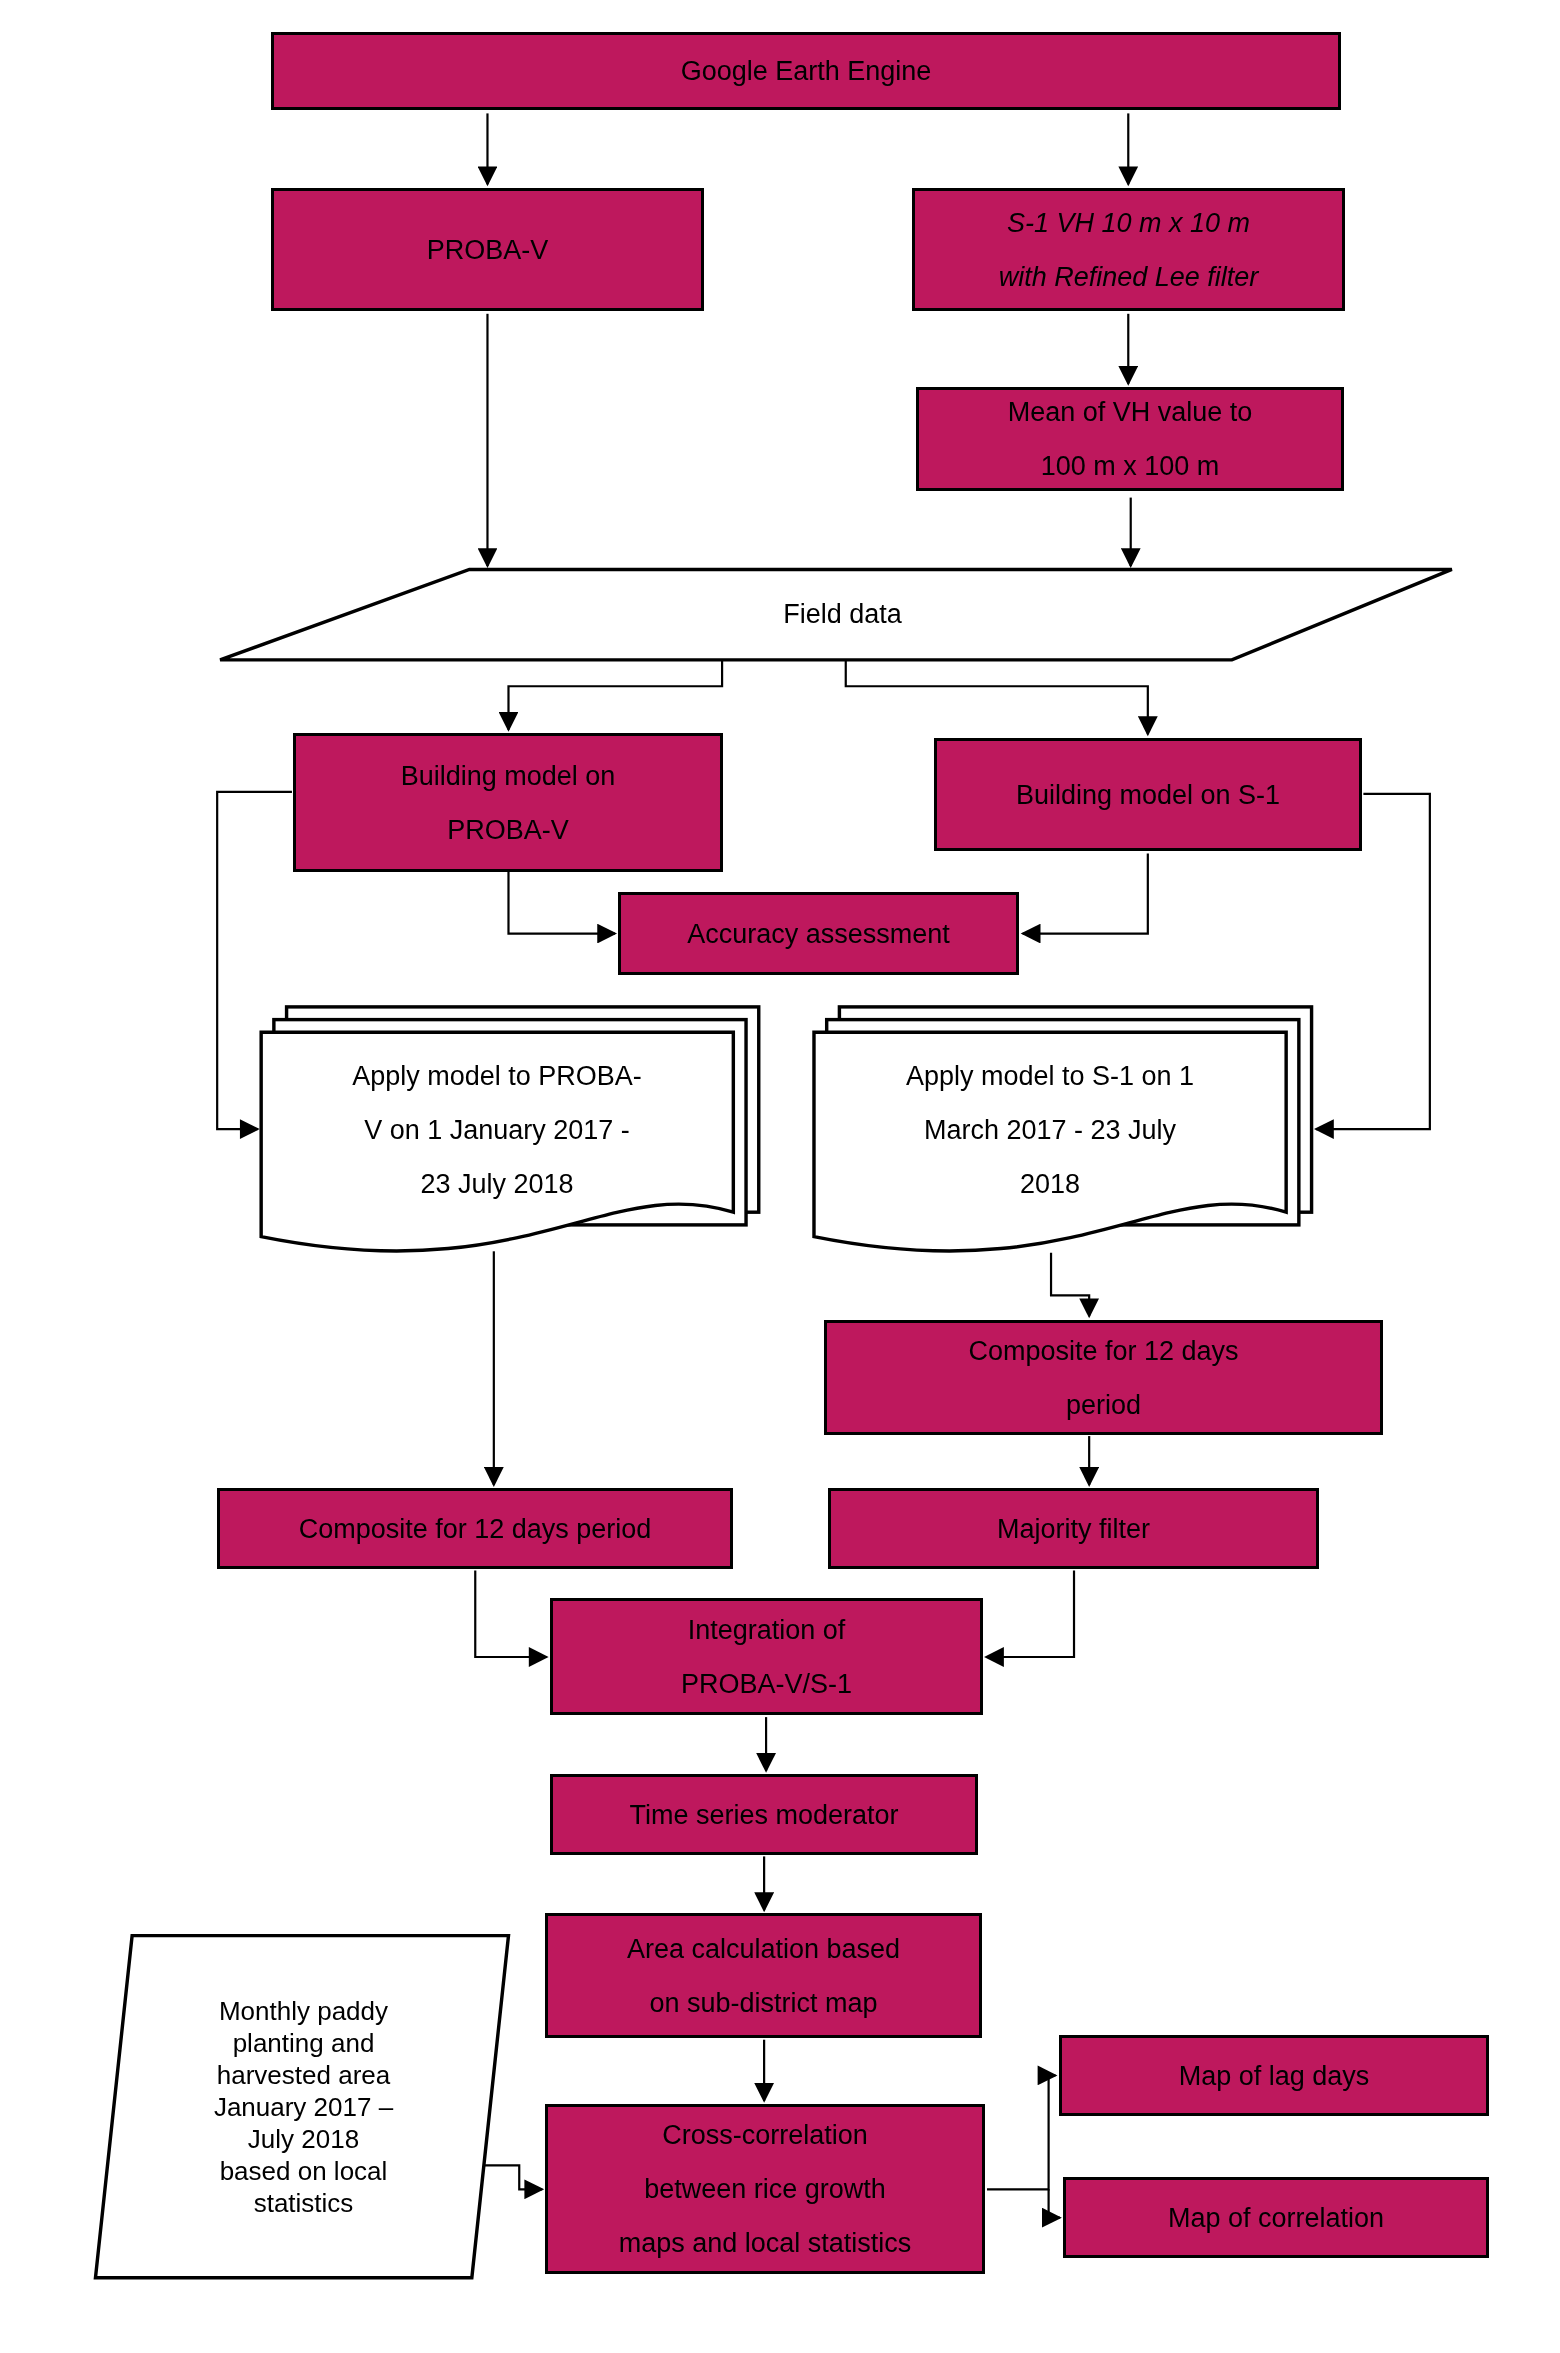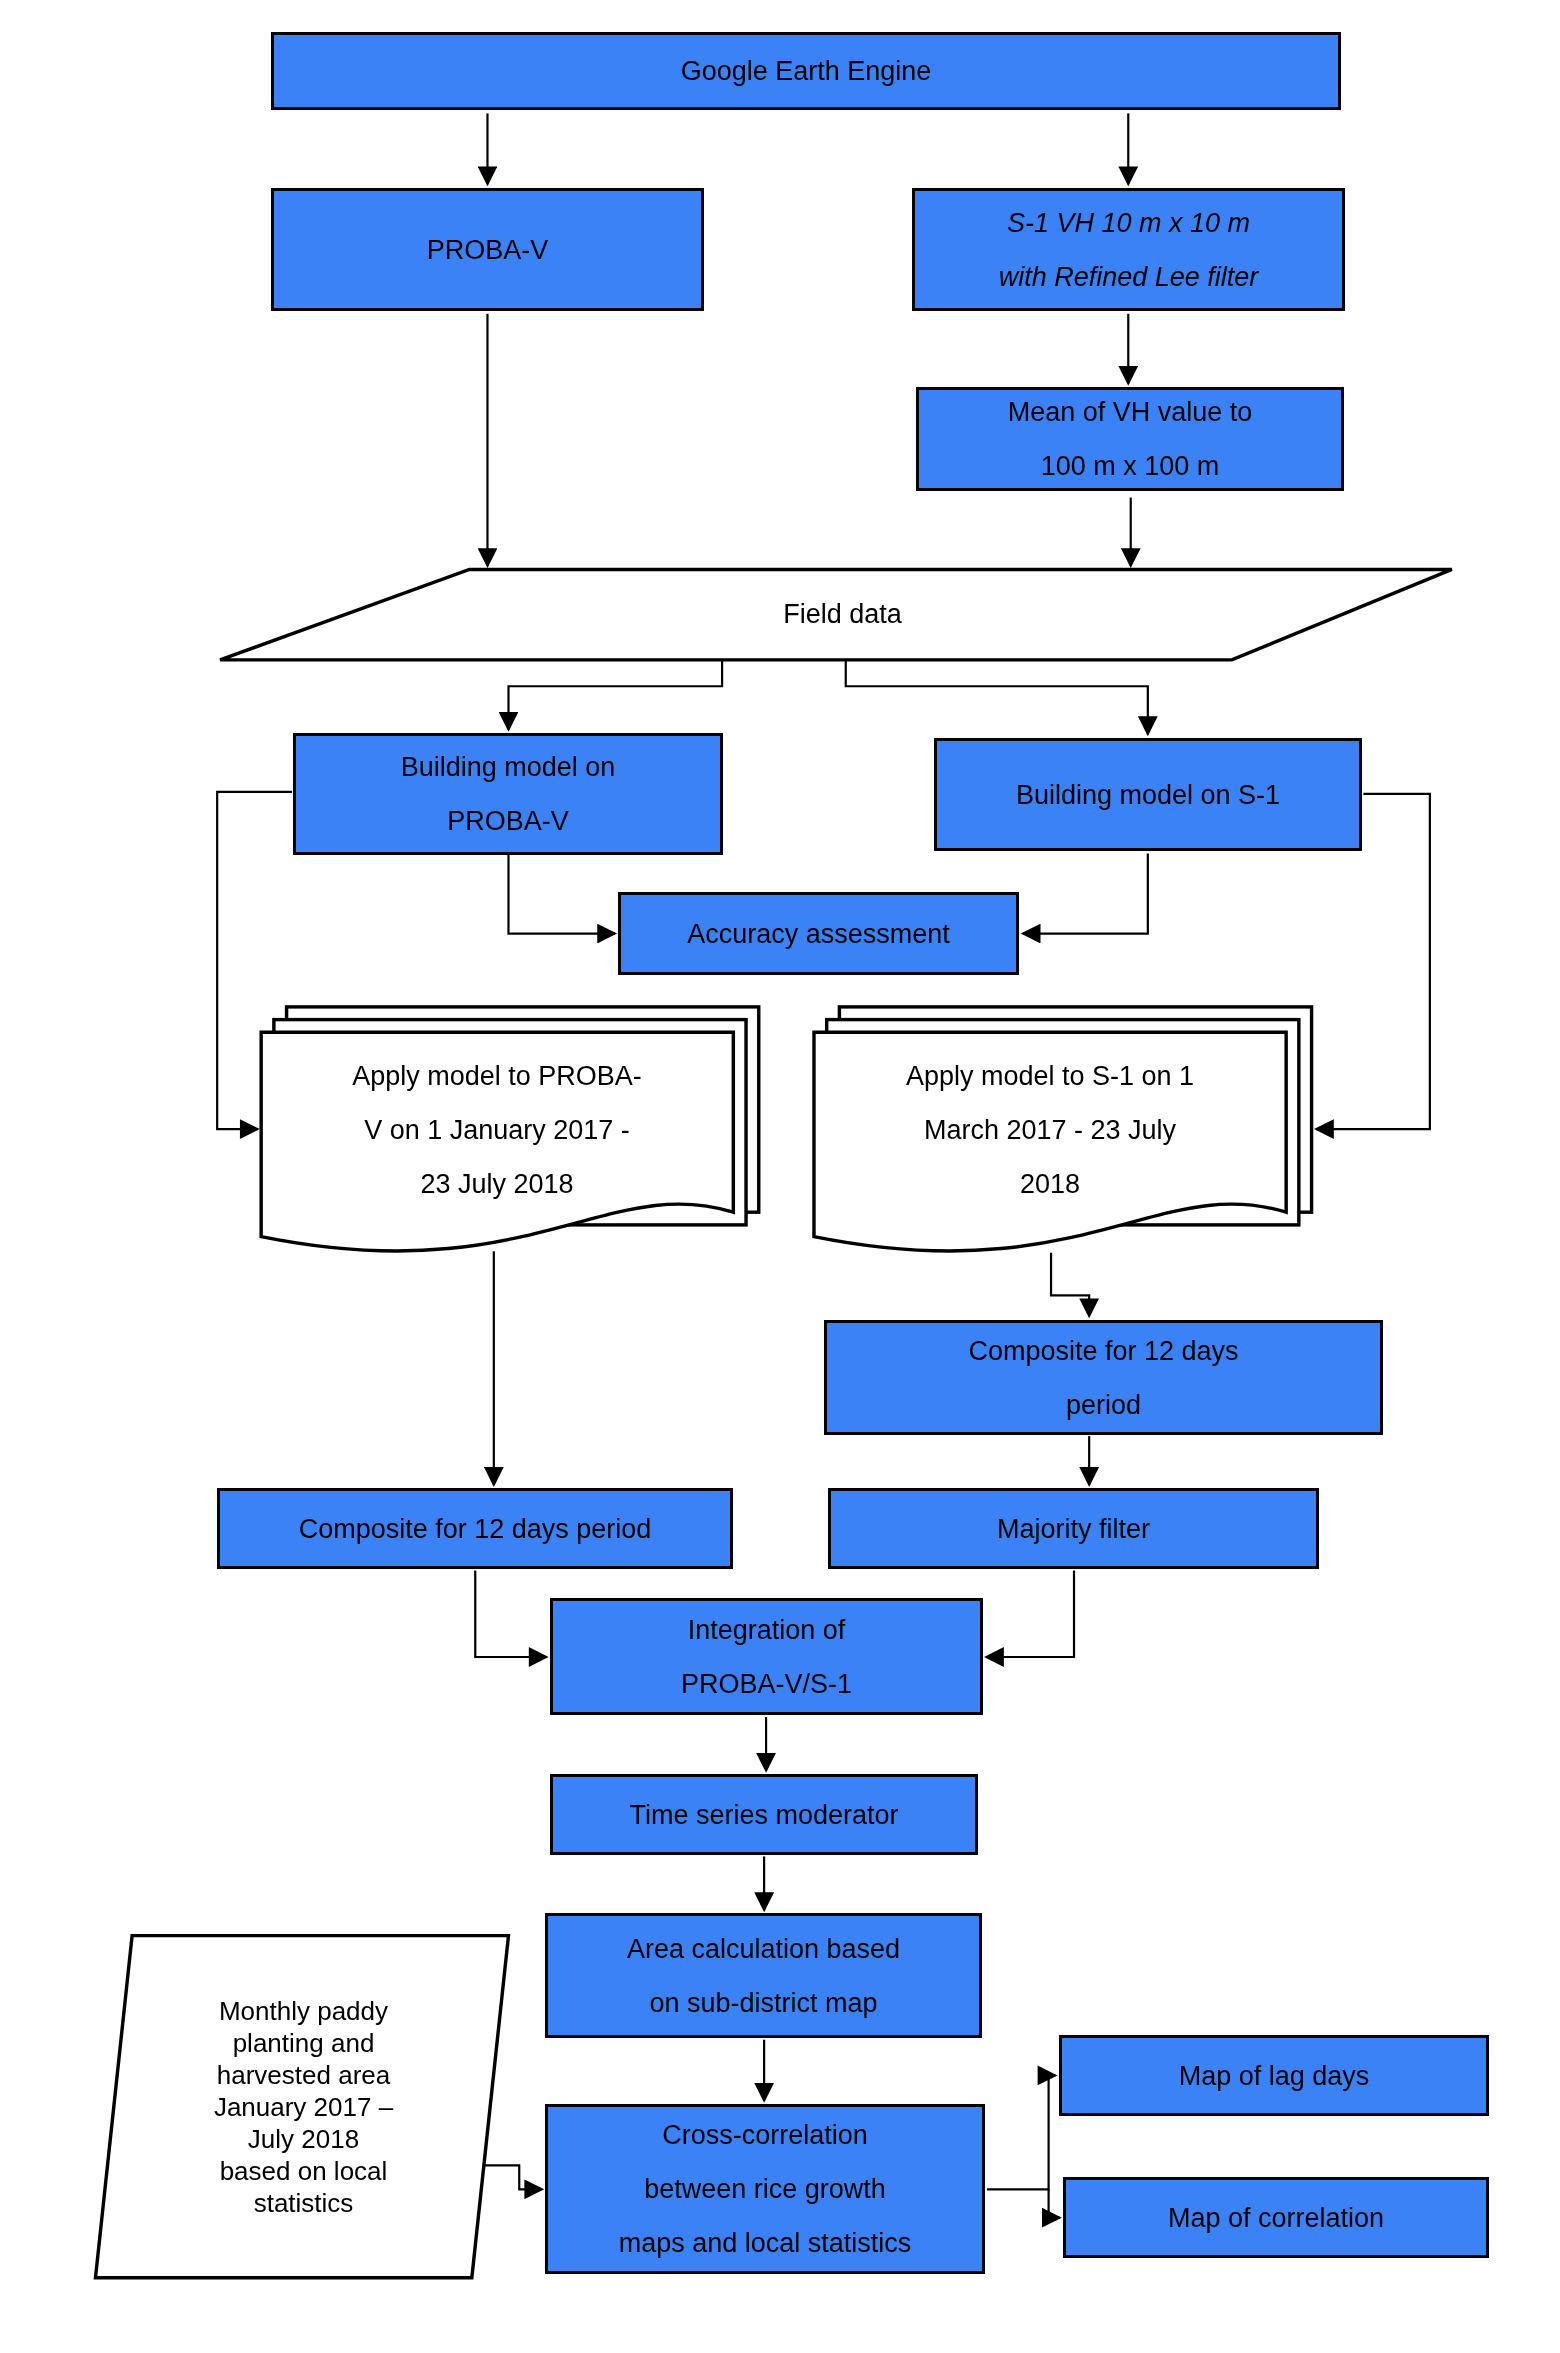--- a/index.html
+++ b/index.html
@@ -27,21 +27,21 @@
     position: absolute;
     box-sizing: border-box;
     display: flex;
     align-items: center;
     justify-content: center;
     text-align: center;
     color: #000000;
     font-size: 27px;
     line-height: 54px;
     white-space: pre-line;
-    background: #3b82f6;
+    background: #be185d;
   }
   .rect {
     border: 3.9px solid #000000;
   }
   .shape-label {
     position: absolute;
     box-sizing: border-box;
     display: flex;
     align-items: center;
     justify-content: center;
@@ -50,21 +50,21 @@
     font-size: 27px;
     line-height: 54px;
     white-space: pre-line;
     background: transparent;
   }
   
   #n-gee        { left:  271px; top:   32px; width: 1070px; height: 78px; }
   #n-probav     { left:  271px; top:  188px; width:  433px; height: 123px; }
   #n-s1vh       { left: 912px; top:  188px; width:  433px; height: 123px; font-style: italic; }
   #n-meanvh     { left: 916px; top:  387px; width:  428px; height: 104px; }
-  #n-bmprobav   { left:  293px; top: 733px; width:  430px; height: 122px; }
+  #n-bmprobav   { left:  293px; top: 733px; width:  430px; height: 139px; }
   #n-bms1       { left: 934px; top: 738px; width:  428px; height: 113px; }
   #n-accuracy   { left: 618px; top: 892px; width:  401px; height: 83px; }
   #n-comps1     { left: 824px; top: 1320px; width:  559px; height: 115px; }
   #n-comppv     { left:  217px; top: 1488px; width: 516px; height: 81px; }
   #n-majority   { left: 828px; top: 1488px; width: 491px; height: 81px; }
   #n-integration{ left: 550px; top: 1598px; width:  433px; height: 117px; }
   #n-timeseries { left: 550px; top: 1774px; width:  428px; height: 81px; }
   #n-areacalc   { left: 545px; top: 1913px; width:  437px; height: 125px; }
   #n-crosscorr  { left: 545px; top: 2104px; width:  440px; height: 170px; }
   #n-maplag     { left: 1059px; top: 2035px; width:  430px; height: 81px; }

